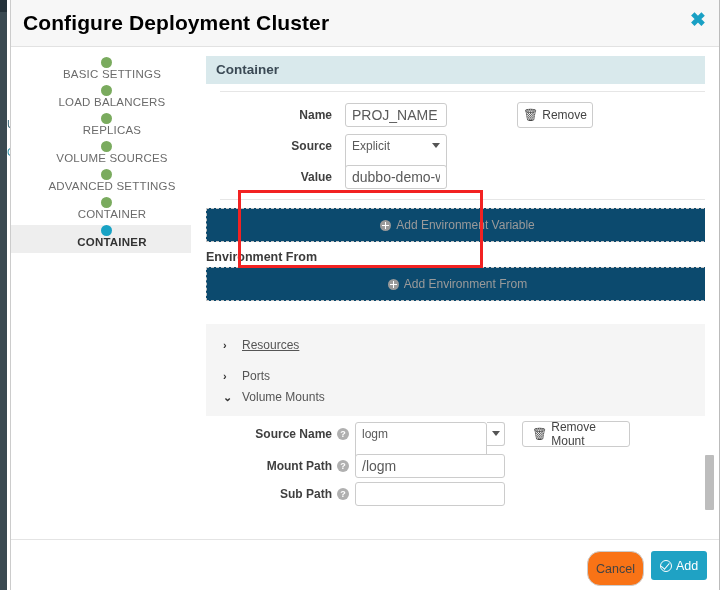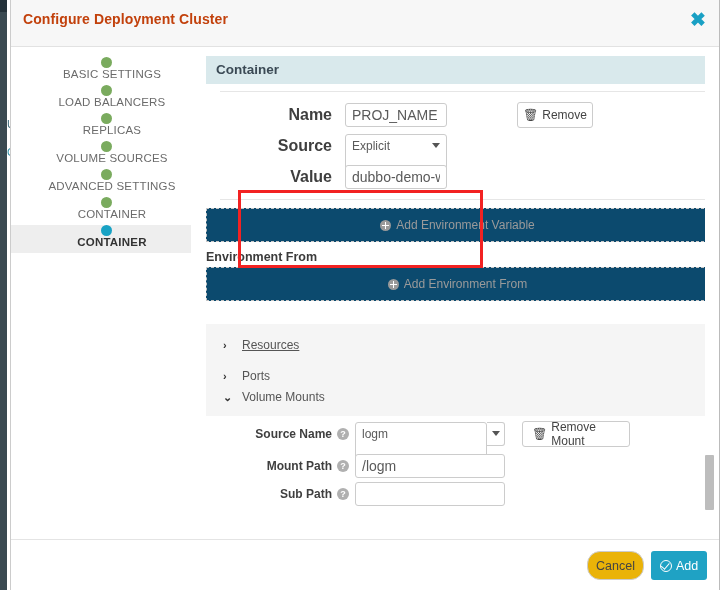--- a/index.html
+++ b/index.html
@@ -50,23 +50,23 @@
   
   #modal-header {
     position: relative;
     height: 47px;
     background: #f7f7f7;
     border-bottom: 1px solid #e2e2e2;
   }
   #modal-title {
     position: absolute;
     left: 12px; top: 11px;
-    font-size: 14px;
-    font-weight: bold;
-    color: #c2410c;
+    font-size: 21px;
+    font-weight: bold;
+    color: #000000;
     letter-spacing: 0.1px;
   }
   #close-btn {
     position: absolute;
     right: 10px; top: 9px;
     width: 22px; height: 22px;
     font-size: 19px;
     font-weight: bold;
     color: #19a0c4;
     cursor: pointer;
@@ -155,21 +155,21 @@
   
   .form-row {
     position: absolute;
     left: 0;
     width: 520px;
     height: 26px;
   }
   .form-label {
     position: absolute;
     text-align: right;
-    font-size: 16px;
+    font-size: 12px;
     font-weight: bold;
     color: #3f3f3f;
     line-height: 24px;
   }
   .txt-input {
     position: absolute;
     height: 24px;
     border: 1px solid #cccccc;
     border-radius: 3px;
     background: #ffffff;
@@ -361,24 +361,24 @@
   #modal-footer {
     position: absolute;
     left: 0; bottom: 0;
     width: 708px; height: 51px;
     background: #ffffff;
     border-top: 1px solid #e4e4e4;
   }
   #btn-cancel {
     position: absolute;
     right: 75px; top: 11px;
-    width: 57px; height: 29px;
+    width: 57px; height: 35px;
     border: 1px solid #cccccc;
     border-radius: 13px;
-    background: #eab308;
+    background: #f97316;
     color: #444444;
     font-size: 12.5px;
     cursor: pointer;
     font-family: "Liberation Sans", sans-serif;
   }
   #btn-add {
     position: absolute;
     right: 12px; top: 11px;
     width: 56px; height: 29px;
     border: none;

